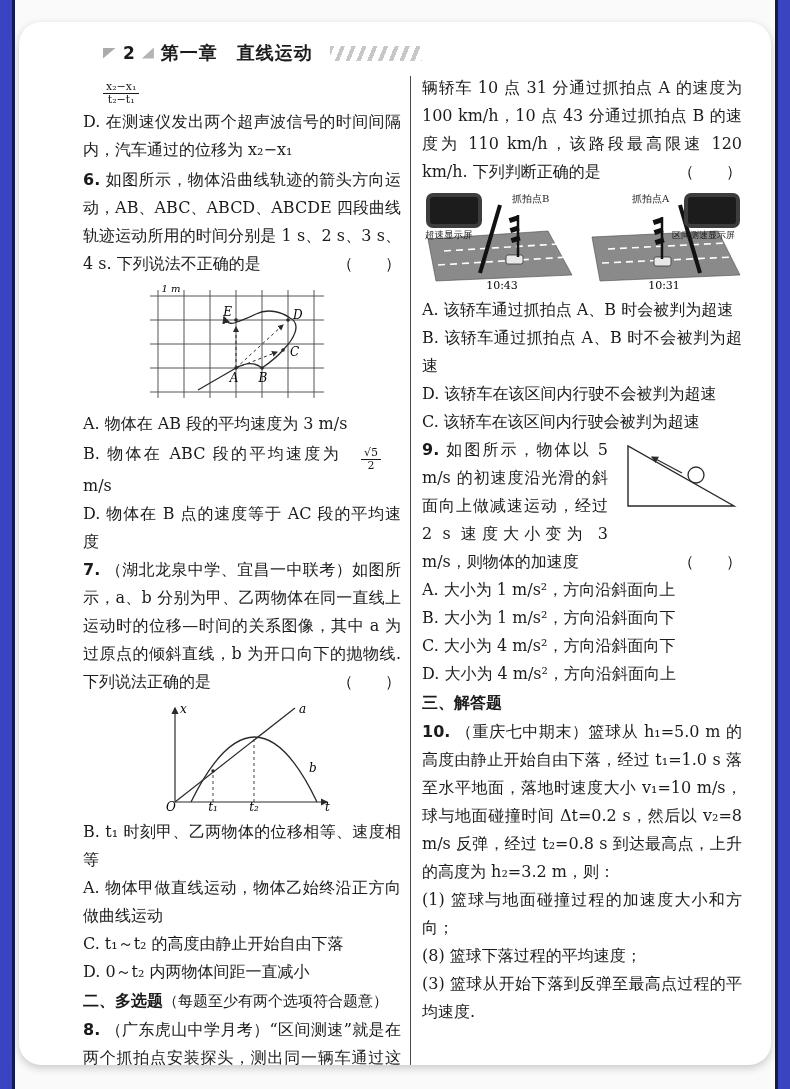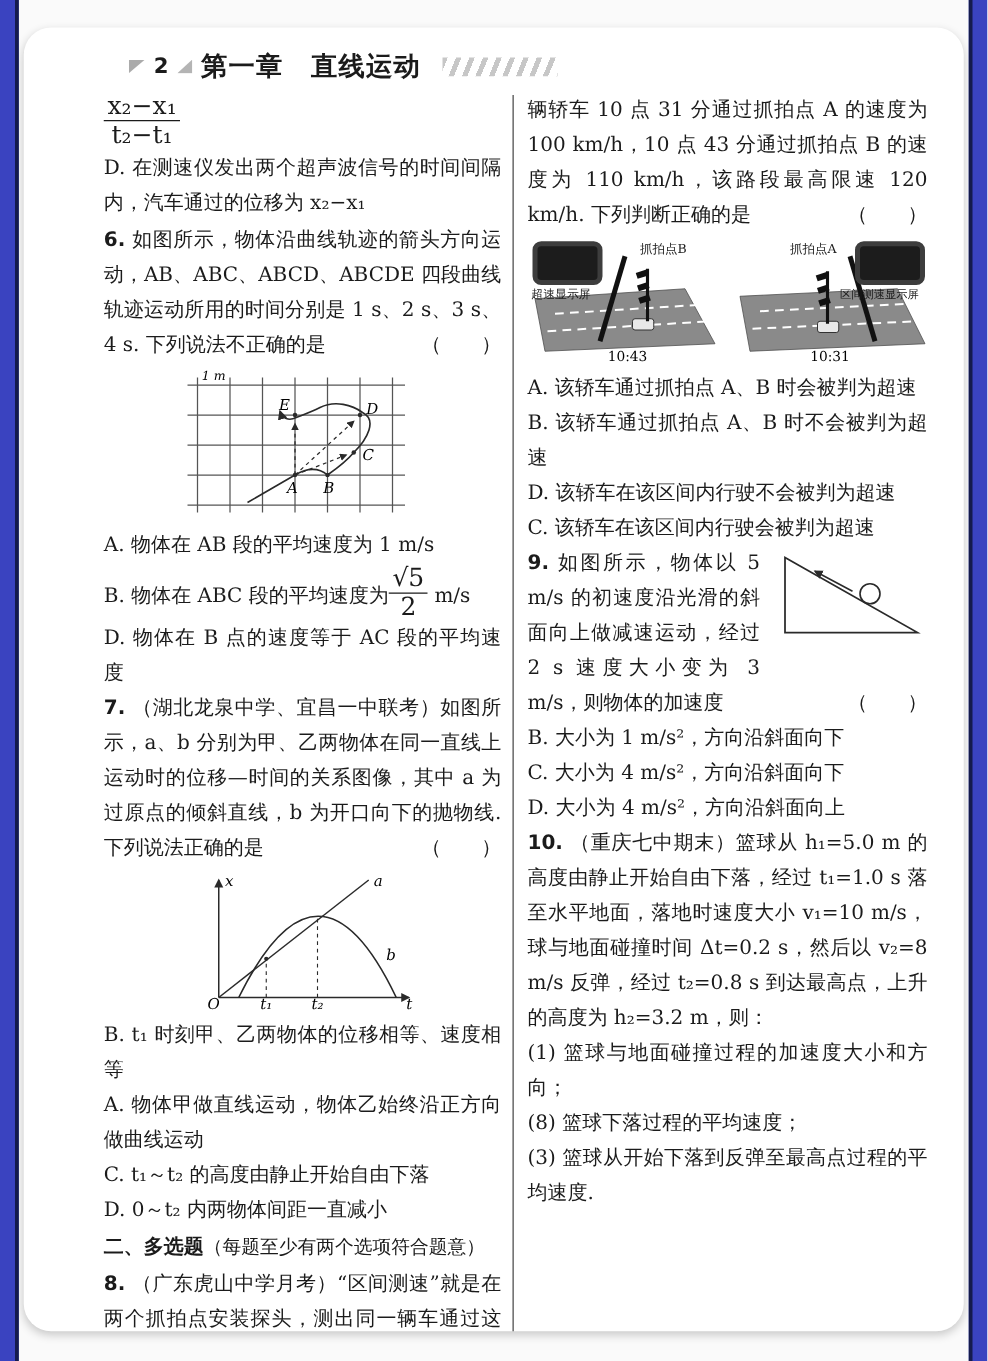--- a/index.html
+++ b/index.html
@@ -18,33 +18,33 @@
     box-shadow:0 3px 8px rgba(0,0,0,.20);
     overflow:hidden;z-index:2;
   }
   .card-inner{padding:20px 28px 0 64px;}
   
   .page-header{display:flex;align-items:center;gap:7px;height:22px;margin-left:20px;
     font-family:"DejaVu Sans","Liberation Sans",sans-serif;font-weight:bold;}
   .tri-a{width:13px;height:11px;background:#8f8f8f;clip-path:polygon(0 0,100% 0,0 100%);opacity:.75;}
   .tri-b{width:12px;height:11px;background:#9b9b9b;clip-path:polygon(100% 0,100% 100%,0 100%);opacity:.75;}
   .pgnum{font-size:17px;}
-  .chapter-title{font-size:21px;letter-spacing:1px;}
+  .chapter-title{font-size:18px;letter-spacing:1px;}
   .hatch{width:92px;height:15px;margin-left:10px;
     background:repeating-linear-gradient(112deg,#c7c7c7 0 4px,transparent 4px 10px);}
   
   .columns{display:flex;margin-top:10px;}
   .col-left{width:318px;}
   .divider{width:1px;background:#4a4a4a;margin:2px 11px 36px 9px;}
   .col-right{width:320px;}
   p{margin:0;font-size:16px;line-height:28px;text-align:justify;}
   p.spaced{margin-top:2px;}
   b.qnum{font-family:"DejaVu Sans","Liberation Sans",sans-serif;}
   .paren{float:right;}
-  .frac{display:inline-block;vertical-align:-10px;text-align:center;line-height:1.08;font-size:20px;margin:0 0;}
+  .frac{display:inline-block;vertical-align:-10px;text-align:center;line-height:1.08;font-size:11px;margin:0 20px;}
   .frac .num{display:block;border-bottom:1px solid #1b1b1b;padding:0 3px;}
   .frac .den{display:block;padding:0 3px;}
   .section-head{font-size:16px;line-height:30px;}
   .section-head b{font-family:"DejaVu Sans","Liberation Sans",sans-serif;}
   .section-head .note{font-size:15px;font-family:Liberation Serif, serif;}
   figure{margin:0;text-align:center;}
   .fig-grid{margin:4px 0 2px 0;}
   .fig-graph{margin:2px 0 2px 0;}
   .fig-traffic{margin:3px 0 1px 0;}
   .q9-fig{float:right;width:128px;margin:4px 0 2px 6px;}
@@ -117,21 +117,21 @@
             <g font-size="12" class="it">
               <text x="90" y="100" text-anchor="middle">A</text>
               <text x="119" y="100" text-anchor="middle">B</text>
               <text x="146" y="74">C</text>
               <text x="149" y="37">D</text>
               <text x="88" y="34" text-anchor="end">E</text>
             </g>
           </svg>
         </figure>
 
-        <p>A. 物体在 AB 段的平均速度为 1 m/s</p>
+        <p>A. 物体在 AB 段的平均速度为 3 m/s</p>
         <p class="spaced"><span>B. 物体在 ABC 段的平均速度为</span><span class="frac"><span class="num">√5</span><span class="den">2</span></span><span> m/s</span></p>
         <p>D. 物体在 B 点的速度等于 AC 段的平均速度</p>
 
         <p><b class="qnum">7.</b><span> （湖北龙泉中学、宜昌一中联考）如图所示，a、b 分别为甲、乙两物体在同一直线上运动时的位移—时间的关系图像，其中 a 为过原点的倾斜直线，b 为开口向下的抛物线. 下列说法正确的是</span><span class="paren">（　　）</span></p>
 
         <figure class="fig-graph">
           <svg width="190" height="114" viewBox="0 0 190 114">
             <defs>
               <marker id="ax" markerWidth="7" markerHeight="7" refX="5" refY="3" orient="auto">
                 <path d="M0,0 L6,3 L0,6 Z" fill="#2a2a2a"></path>
@@ -229,24 +229,26 @@
               <marker id="ai" markerWidth="7" markerHeight="7" refX="5" refY="3" orient="auto">
                 <path d="M0,0 L6,3 L0,6 Z" fill="#2a2a2a"></path>
               </marker>
             </defs>
             <polygon points="14,6 14,66 120,66" fill="none" stroke="#2a2a2a" stroke-width="1.4"></polygon>
             <circle cx="82" cy="35" r="8" fill="#ffffff" stroke="#2a2a2a" stroke-width="1.3"></circle>
             <line x1="68" y1="33" x2="38" y2="17" stroke="#2a2a2a" stroke-width="1.2" marker-end="url(#ai)"></line>
           </svg></span><b class="qnum">9.</b><span> 如图所示，物体以 5 m/s 的初速度沿光滑的斜面向上做减速运动，经过 2 s 速度大小变为 3 m/s，则物体的加速度</span><span class="paren">（　　）</span>
         </p>
 
+        <p>A. 大小为 1 m/s²，方向沿斜面向上</p>
         <p>B. 大小为 1 m/s²，方向沿斜面向下</p>
         <p>C. 大小为 4 m/s²，方向沿斜面向下</p>
         <p>D. 大小为 4 m/s²，方向沿斜面向上</p>
 
+        <p class="section-head"><b>三、解答题</b></p>
 
         <p><b class="qnum">10.</b><span> （重庆七中期末）篮球从 h₁=5.0 m 的高度由静止开始自由下落，经过 t₁=1.0 s 落至水平地面，落地时速度大小 v₁=10 m/s，球与地面碰撞时间 Δt=0.2 s，然后以 v₂=8 m/s 反弹，经过 t₂=0.8 s 到达最高点，上升的高度为 h₂=3.2 m，则：</span></p>
         <p>(1) 篮球与地面碰撞过程的加速度大小和方向；</p>
         <p>(8) 篮球下落过程的平均速度；</p>
         <p>(3) 篮球从开始下落到反弹至最高点过程的平均速度.</p>
 
       </div>
     </div>
   </div>
 </div>

